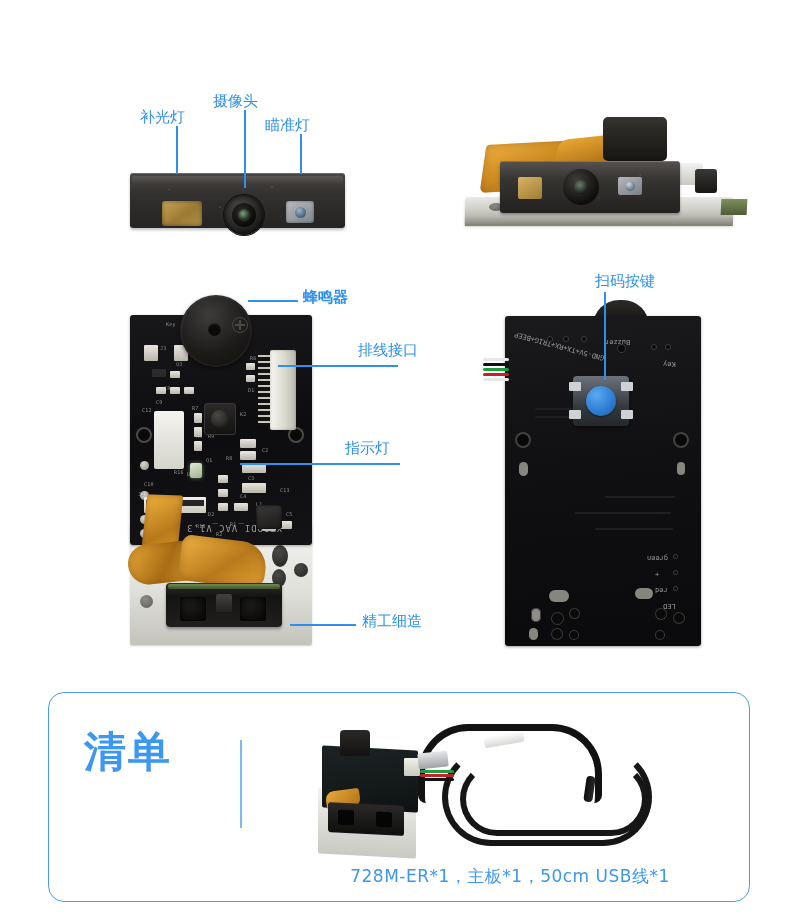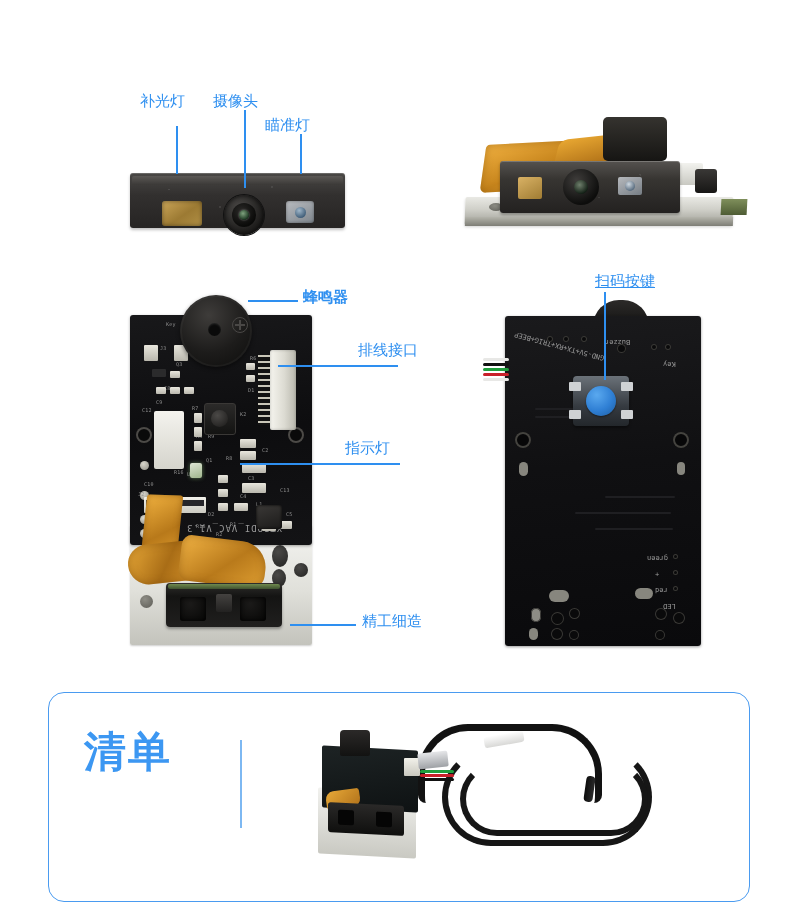--- a/index.html
+++ b/index.html
@@ -409,21 +409,21 @@
         <div class="cam-mid">
           <div class="cam-lens"></div>
         </div>
       </div>
       <div class="aim-window">
         <div class="aim-dot"></div>
       </div>
     </div>
   </div>
 
-  <div class="lbl" style="left:140px;top:92px;">补光灯</div>
+  <div class="lbl" style="left:140px;top:108px;">补光灯</div>
   <div class="lead v" style="left:176px;top:126px;height:48px;"></div>
 
   <div class="lbl" style="left:213px;top:92px;">摄像头</div>
   <div class="lead v" style="left:244px;top:110px;height:78px;"></div>
 
   <div class="lbl" style="left:265px;top:116px;">瞄准灯</div>
   <div class="lead v" style="left:300px;top:134px;height:40px;"></div>
 
   <div class="photo2">
     <div class="p2-flex"></div>
@@ -618,21 +618,21 @@
 
     <div class="wires">
       <div class="wire" style="top:0px;background:#e8e8e6;"></div>
       <div class="wire" style="top:5px;background:#111;"></div>
       <div class="wire" style="top:10px;background:#1f9d3c;"></div>
       <div class="wire" style="top:15px;background:#c8202a;"></div>
       <div class="wire" style="top:20px;background:#e8e8e6;"></div>
     </div>
   </div>
 
-  <div class="lbl" style="left:595px;top:272px;text-decoration:underline;">扫码按键</div>
+  <div class="lbl" style="left:595px;top:272px;">扫码按键</div>
   <div class="lead v" style="left:604px;top:292px;height:88px;"></div>
 
   <div class="card"></div>
   <div class="card-title">
     <div>清单</div>
   </div>
   <div class="card-divider"></div>
 
   <div class="photo5">
     <div class="cable" style="left:108px;top:6px;width:170px;height:72px;border-radius:50px 50px 8px 8px;border-bottom:none;"></div>
@@ -648,14 +648,15 @@
       <div class="c" style="left:10px;"></div>
       <div class="c" style="left:48px;"></div>
     </div>
     <div class="b5-conn"></div>
     <div class="b5-usb"></div>
     <div class="b5-rgb" style="background:#1f9d3c;"></div>
     <div class="b5-rgb" style="top:56px;background:#c8202a;"></div>
     <div class="b5-rgb" style="top:60px;background:#111;"></div>
   </div>
 
+  <div class="card-caption">728M-ER*1，主板*1，50cm USB线*1</div>
 
 </div>
 
 </body></html>

